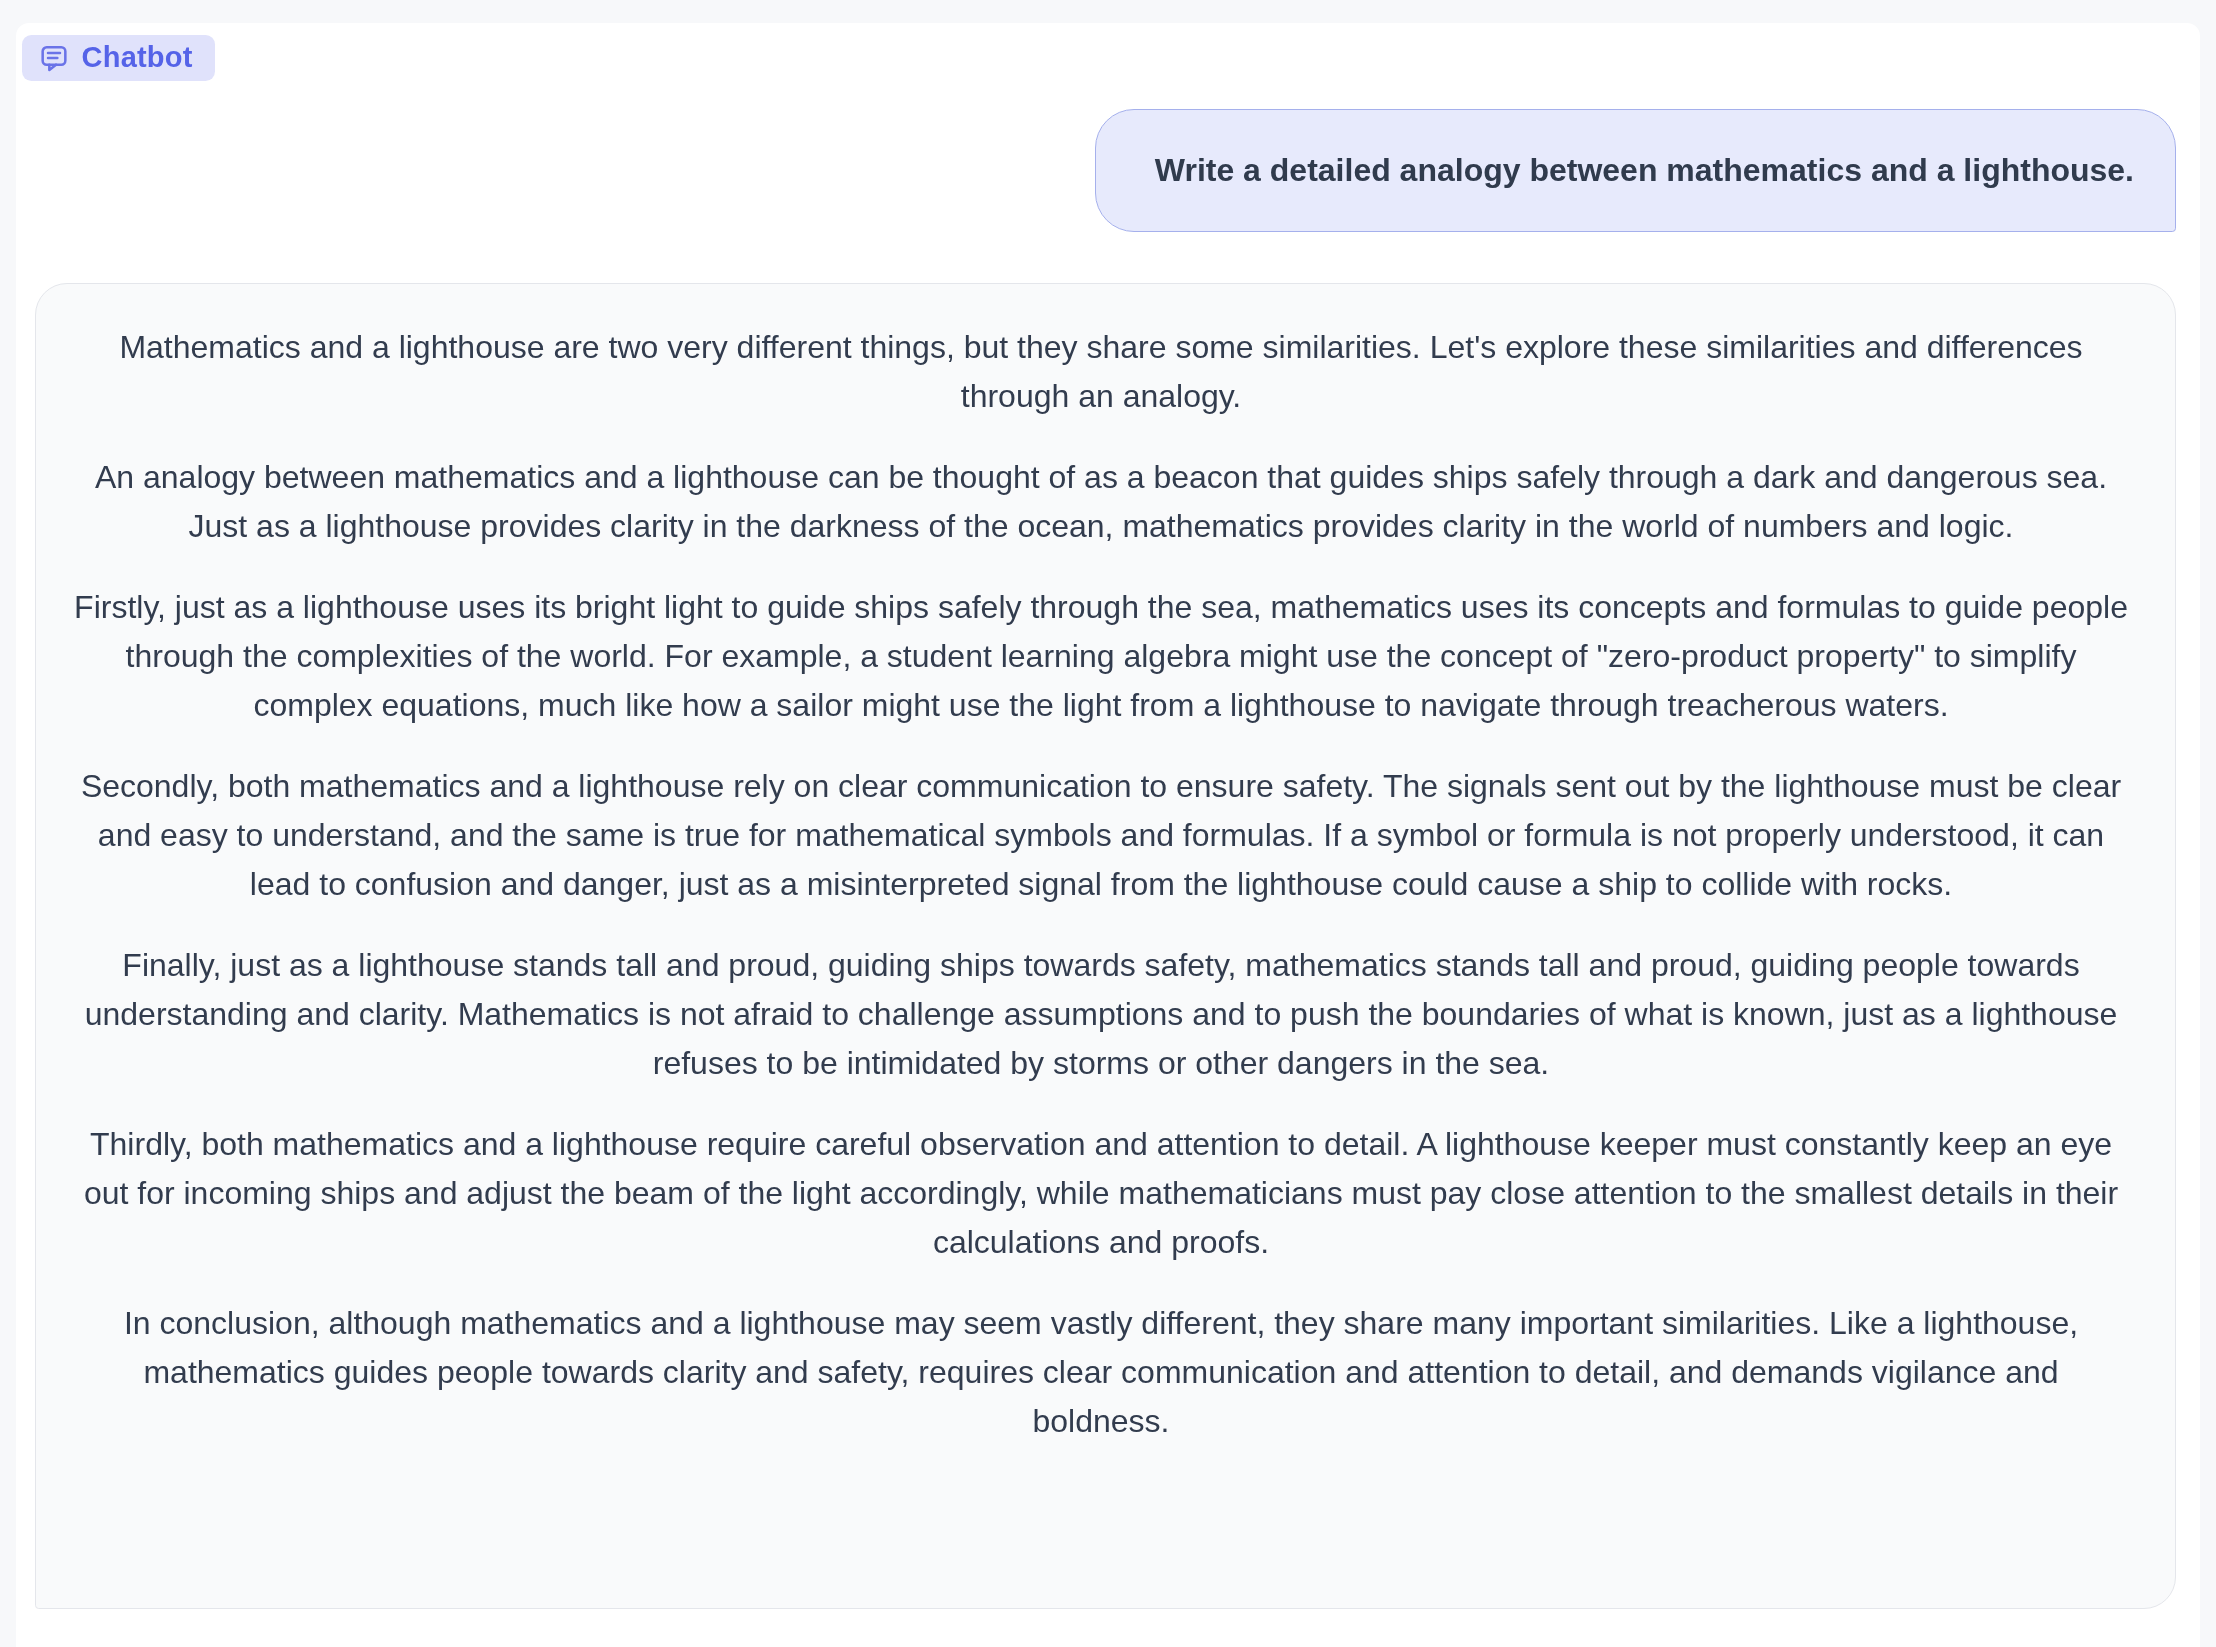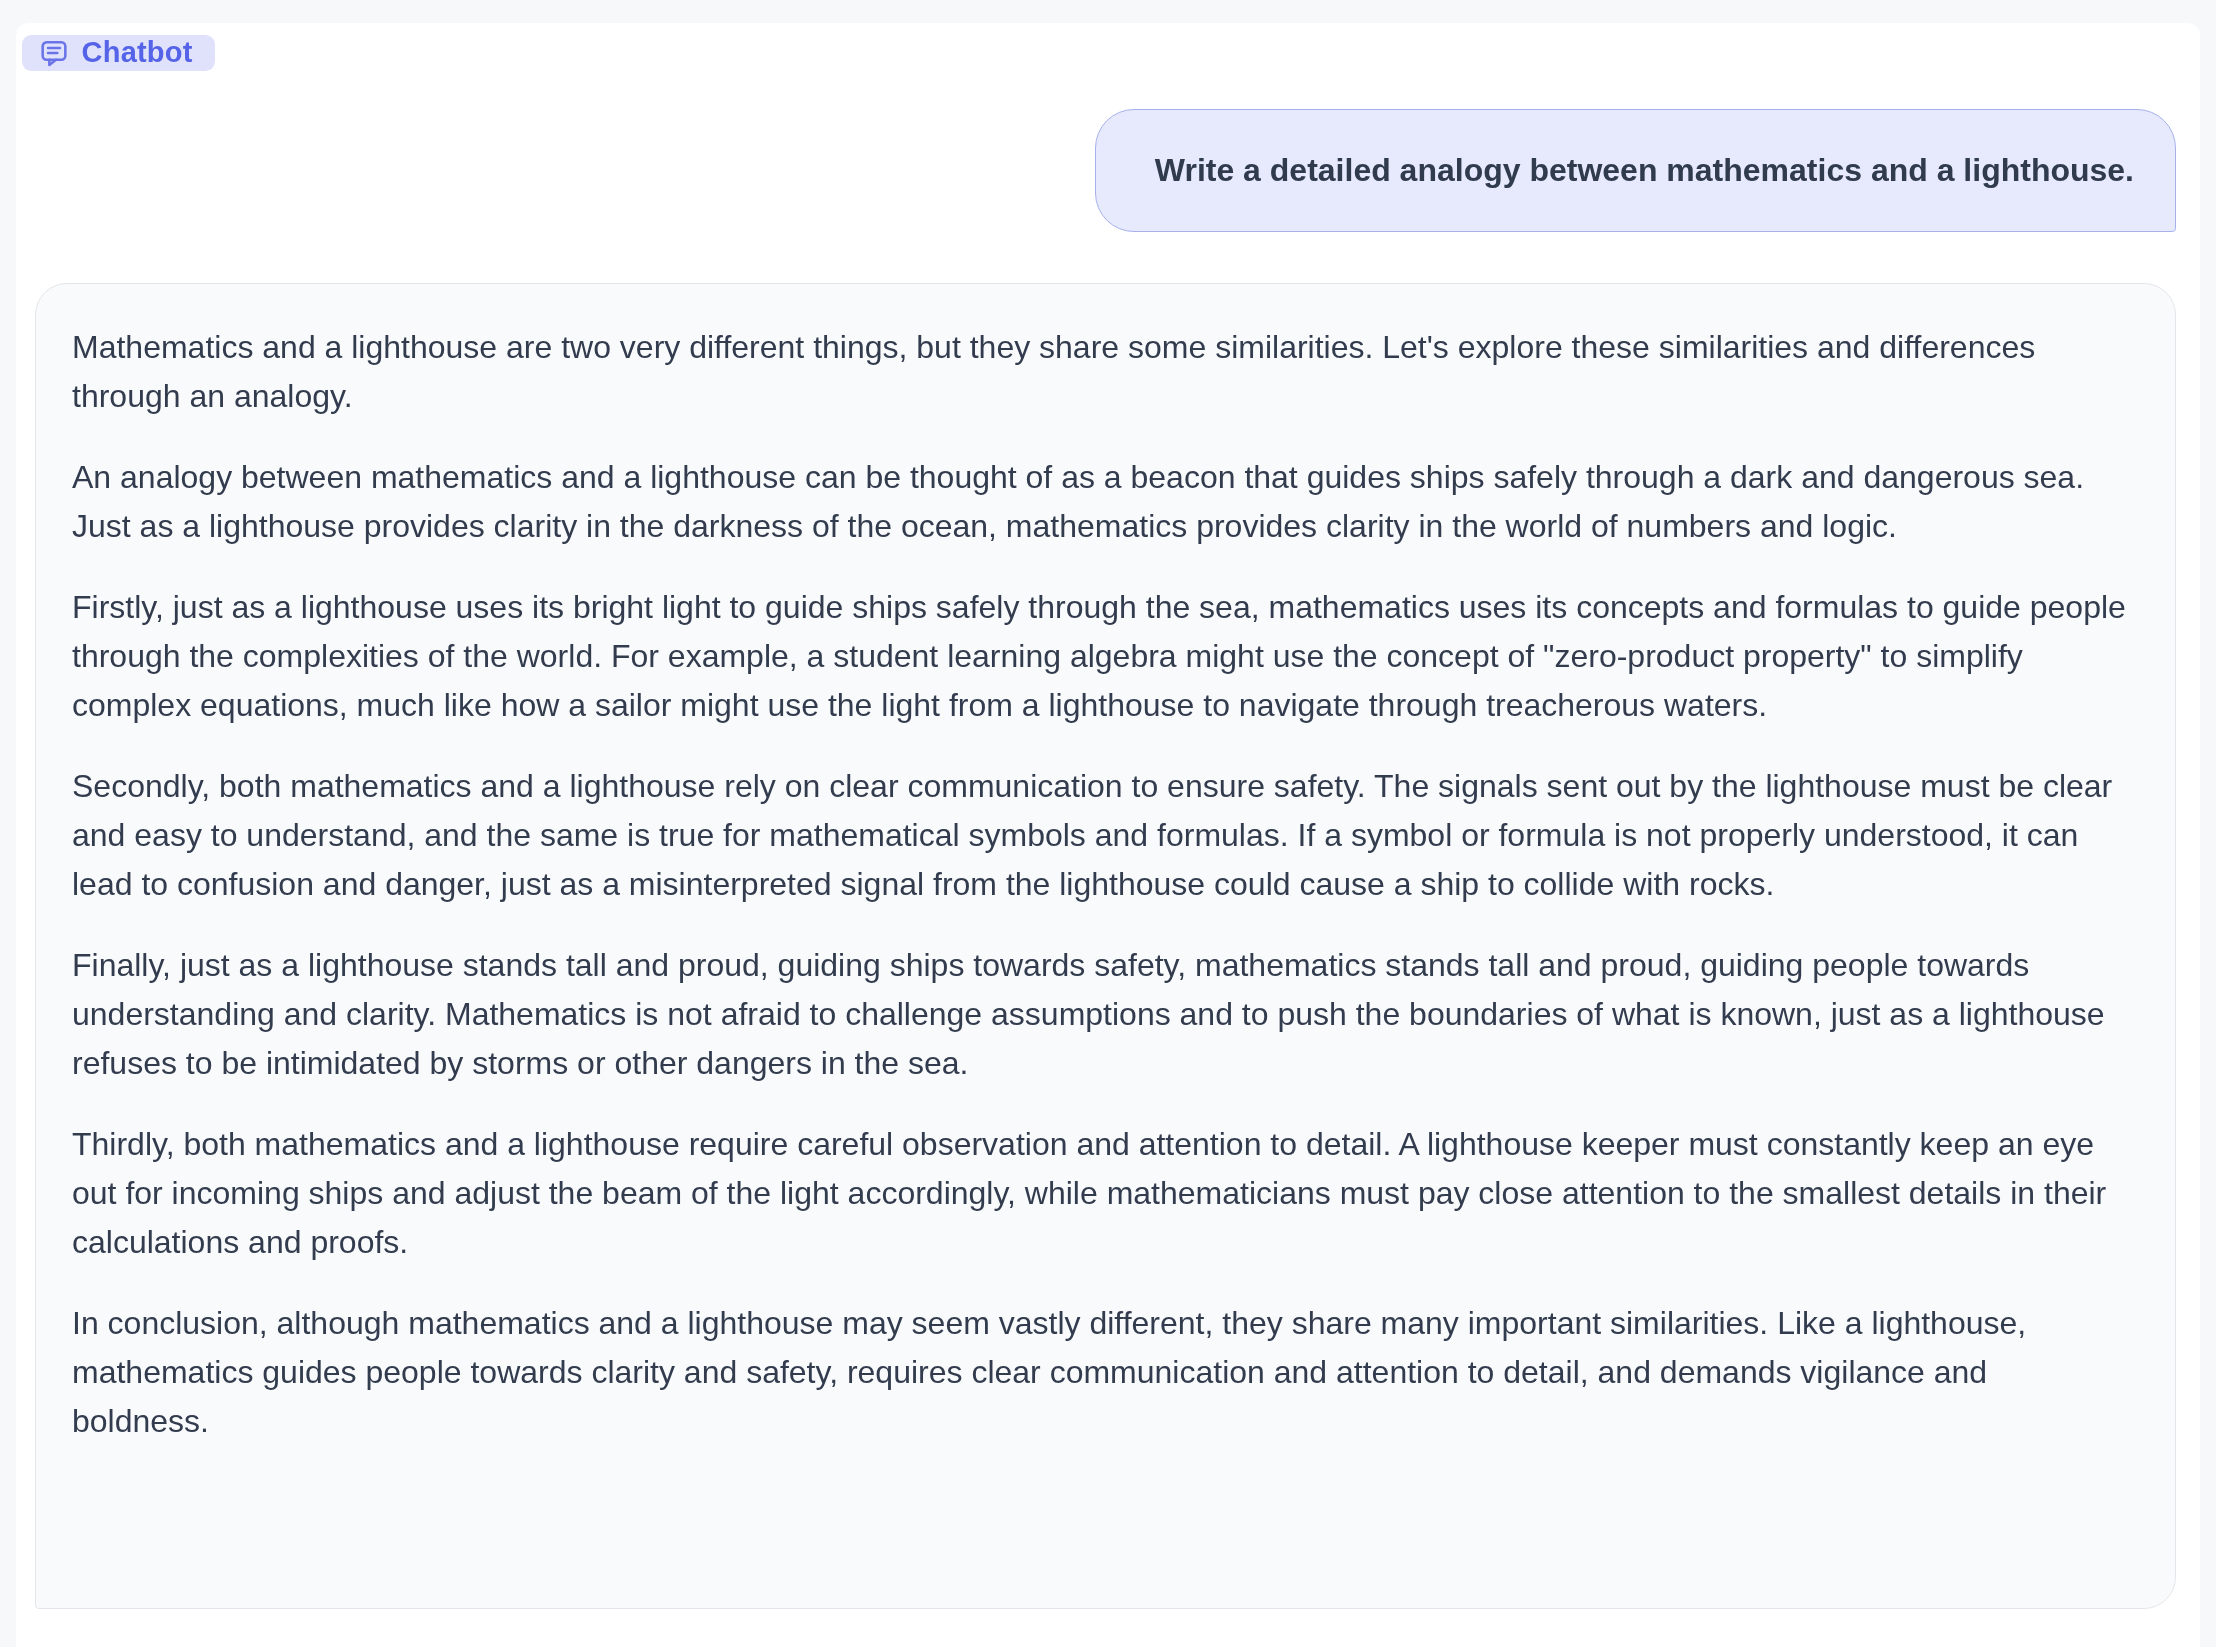--- a/index.html
+++ b/index.html
@@ -16,21 +16,21 @@
     top: 23.4px;
     width: 2184px;
     height: 1624px;
     background: #ffffff;
     border-radius: 13px 13px 0 0;
   }
   .label-pill {
     position: absolute;
     left: 5.6px;
     top: 11.2px;
-    height: 36px;
+    height: 46px;
     display: inline-flex;
     align-items: center;
     gap: 12px;
     padding: 0 22.5px 0 16px;
     background: #e0e2fb;
     border-radius: 9.4px;
     color: #5563e8;
   }
   .label-pill .pill-icon {
     display: inline-flex;
@@ -62,21 +62,21 @@
   .bubble-bot {
     top: 260px;
     left: 19px;
     right: 24px;
     min-height: 1326px;
     background: #f9fafb;
     border: 1.9px solid #e4e6eb;
     border-radius: 32px 32px 32px 3.7px;
     padding: 39px 45px 39px 36px;
   }
-  .bubble-bot p { margin: 0 0 32px 0; }
+  .bubble-bot p { margin: 0 0 32px 0; text-align: center; }
   .bubble-bot p:last-child { margin-bottom: 0; }
 </style>
 </head>
 <body>
 
 <div class="chat-panel">
 
   <div class="label-pill">
     <span class="pill-icon">
       <svg width="32" height="32" viewBox="0 0 24 24" fill="none" stroke="currentColor" stroke-width="1.9" stroke-linecap="round" stroke-linejoin="round">

